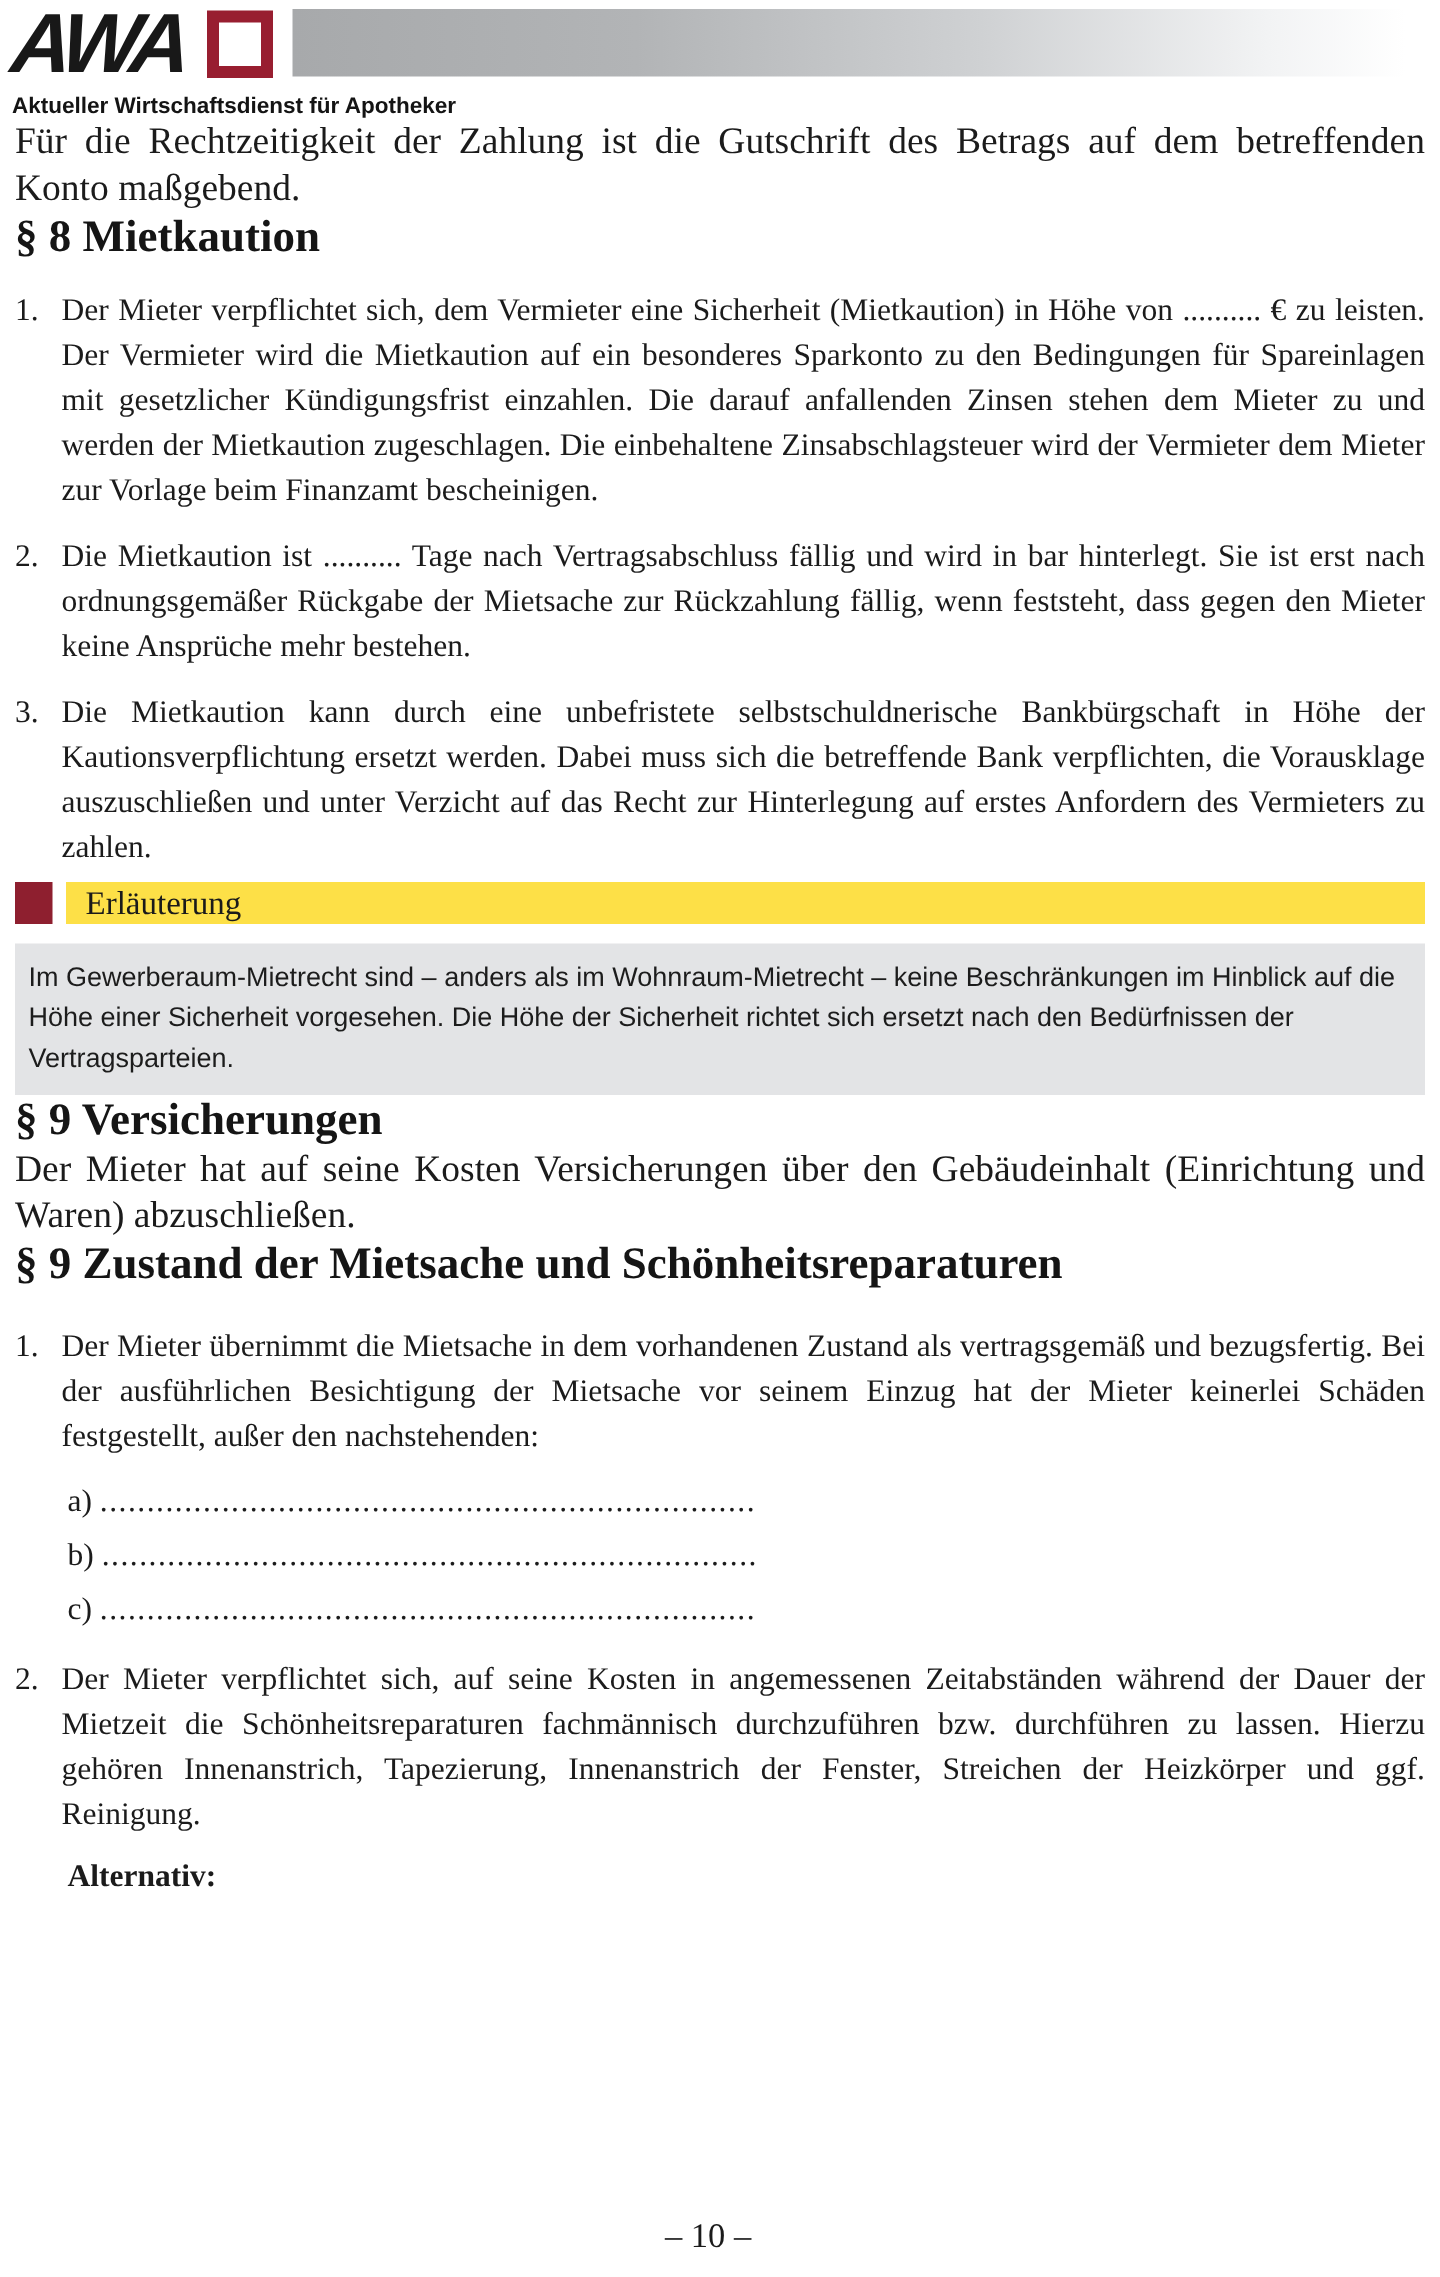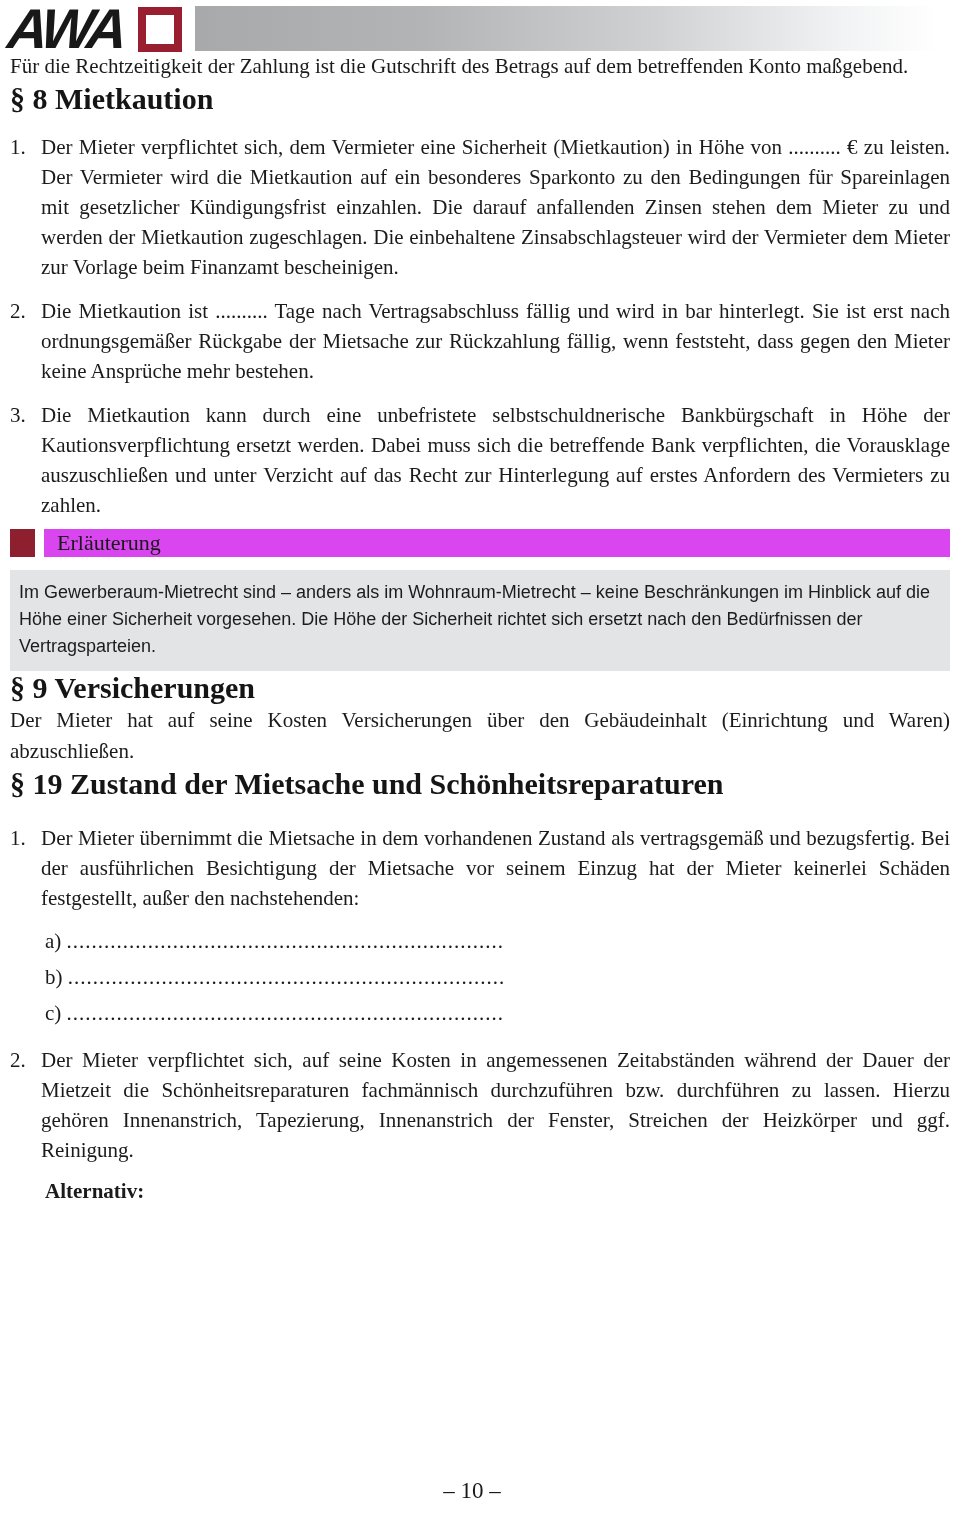--- a/index.html
+++ b/index.html
@@ -36,21 +36,21 @@
     background:linear-gradient(to right, #a7a9ab 0%, #b2b4b6 30%, #cfd1d3 60%, #f2f3f4 85%, #ffffff 97%);
   }
   .tagline {
     font-family:"Liberation Sans", sans-serif;
     font-weight:bold; font-size:15px;
     margin:11px 0 0 8px; color:#141414;
   }
 
   
   p.body-text {
-    font-size:21px; line-height:31px;
+    font-size:25px; line-height:31px;
     text-align:justify; margin:0;
   }
   .intro { margin-top:49px; }
 
   h2.section-heading {
     font-size:30px; line-height:34px;
     font-weight:bold; text-align:left;
     margin:0; color:#151515;
   }
   .h8  { margin-top:24px; }
@@ -63,21 +63,21 @@
   .li-1 { margin-top:16px; }
   .li-n { margin-top:14px; }
 
   .p9 { margin-top:20px; }
   .li10-1 { margin-top:22px; }
 
   
   .erl-header-row { display:flex; align-items:stretch; margin-top:9px; height:28px; }
   .erl-square { flex:none; width:25px; height:28px; background:#8e1f2f; }
   .erl-header-bar {
-    flex:1; margin-left:9px; background:#d946ef;
+    flex:1; margin-left:9px; background:#fde047;
     font-size:22px; line-height:28px;
     padding-left:13px; color:#1a1a1a;
   }
   .erl-body {
     margin-top:13px; background:#e3e4e6;
     padding:9px 14px 11px 9px;
     font-family:"Liberation Sans", sans-serif;
     font-size:18px; line-height:27px; color:#1c1c1c;
     text-align:left;
   }
@@ -102,20 +102,21 @@
 <body>
 
 <div class="page">
 
   <div>
     <div class="logo-row">
       <div class="awa-text">AWA</div>
       <div class="logo-square"></div>
       <div class="logo-bar"></div>
     </div>
+    <div class="tagline">Aktueller Wirtschaftsdienst für Apotheker</div>
   </div>
 
   <div class="content">
 
     <p class="body-text intro">Für die Rechtzeitigkeit der Zahlung ist die Gutschrift des Betrags auf dem betreffenden Konto maßgebend.</p>
 
     <h2 class="section-heading h8">§ 8 Mietkaution</h2>
 
     <div class="list-item li-1">
       <span class="num">1.</span>
@@ -132,21 +133,21 @@
 
     <div class="erl-header-row">
       <div class="erl-square"></div>
       <div class="erl-header-bar">Erläuterung</div>
     </div>
     <div class="erl-body">Im Gewerberaum-Mietrecht sind – anders als im Wohnraum-Mietrecht – keine Beschränkungen im Hinblick auf die Höhe einer Sicherheit vorgesehen. Die Höhe der Sicherheit richtet sich ersetzt nach den Bedürfnissen der Vertragsparteien.</div>
 
     <h2 class="section-heading h9">§ 9 Versicherungen</h2>
     <p class="body-text p9">Der Mieter hat auf seine Kosten Versicherungen über den Gebäudeinhalt (Einrichtung und Waren) abzuschließen.</p>
 
-    <h2 class="section-heading h10">§ 19 Zustand der Mietsache und Schönheitsreparaturen</h2>
+    <h2 class="section-heading h10">§ 9 Zustand der Mietsache und Schönheitsreparaturen</h2>
 
     <div class="list-item li10-1">
       <span class="num">1.</span>
       <div class="txt">Der Mieter übernimmt die Mietsache in dem vorhandenen Zustand als vertragsgemäß und bezugsfertig. Bei der ausführlichen Besichtigung der Mietsache vor seinem Einzug hat der Mieter keinerlei Schäden festgestellt, außer den nachstehenden:</div>
     </div>
 
     <div class="blanks">
       <div class="blank-row"><span>a) </span><span class="dots">......................................................................</span></div>
       <div class="blank-row"><span>b) </span><span class="dots">......................................................................</span></div>
       <div class="blank-row"><span>c) </span><span class="dots">......................................................................</span></div>

